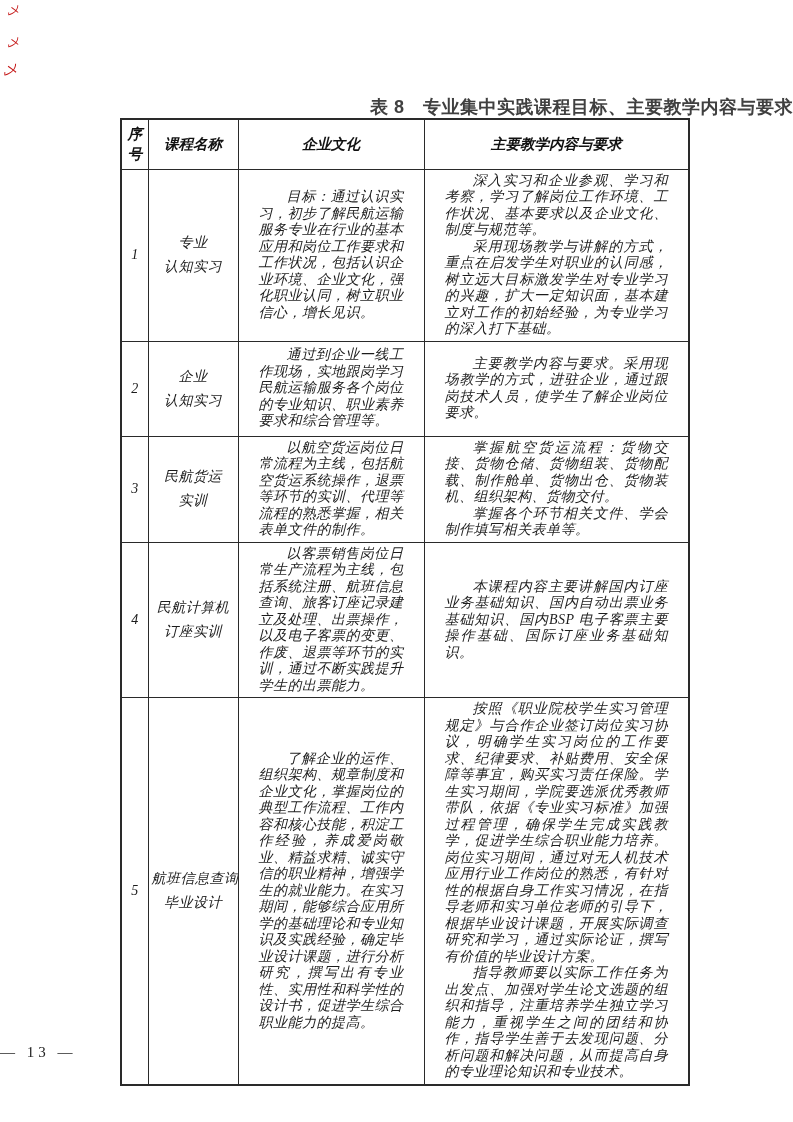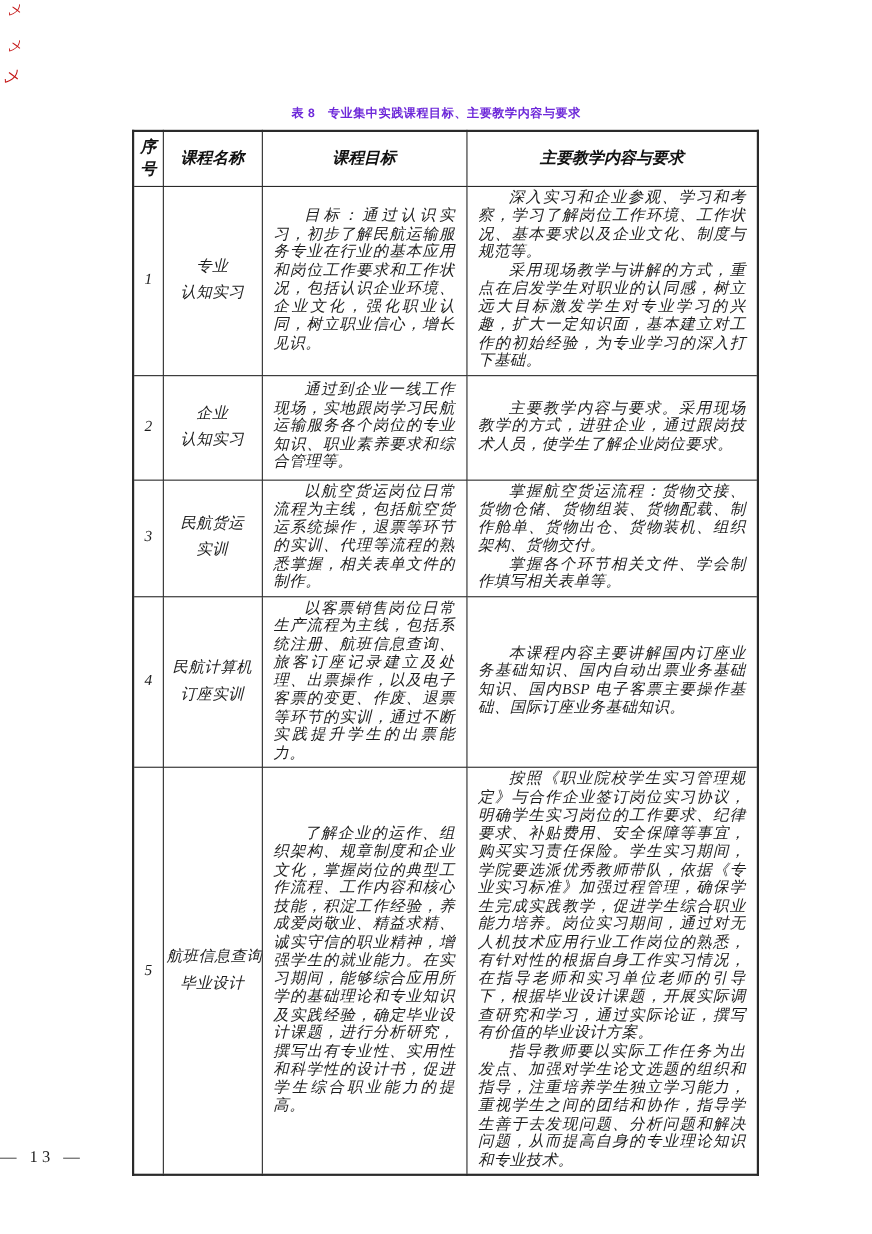--- a/index.html
+++ b/index.html
@@ -5,41 +5,41 @@
   html,body{margin:0;padding:0;}
   body{
     width:793px;height:1122px;position:relative;background:#ffffff;
     font-family:"Liberation Serif",serif;color:#1c1c1c;
     -webkit-font-smoothing:antialiased;
   }
   .page{position:absolute;inset:0;background:#ffffff;overflow:hidden;}
 
   .doc-title{
     position:absolute;top:95px;left:0;width:100%;
-    text-align:center;font-weight:700;font-size:11px;letter-spacing:.5px;color:#6d28d9;
+    text-align:right;font-weight:700;font-size:18px;letter-spacing:.5px;color:#404040;
     font-family:"Liberation Sans",sans-serif;
   }
 
   table.course-table{
     position:absolute;left:120px;top:118px;width:568px;
     border-collapse:collapse;table-layout:fixed;
     border:2px solid #2a2a2a;
     font-style:italic;
   }
   .course-table th,.course-table td{
     border:1px solid #2a2a2a;vertical-align:middle;overflow:hidden;
   }
   .course-table th{
     font-family:"Liberation Sans",sans-serif;
     font-size:14.5px;font-weight:700;text-align:center;line-height:20px;padding:2px 1px;color:#111;
   }
   .cell-num{text-align:center;font-size:14px;padding:0;}
   .cell-course{text-align:center;font-size:14px;line-height:24px;padding:2px 3px;letter-spacing:.5px;margin-left:11px;}
   .cell-course div{white-space:nowrap;}
-  .cell-text{padding:3px 10px;font-size:14px;line-height:16.5px;text-align:justify;text-justify:inter-character;}
+  .cell-text{padding:3px 20px;font-size:14px;line-height:16.5px;text-align:justify;text-justify:inter-character;}
   .cell-text p{margin:0;text-indent:2em;letter-spacing:.5px;}
 
   .page-num{
     position:absolute;top:1044px;left:0;width:100%;
     text-align:left;font-size:15px;letter-spacing:4px;color:#222;
   }
 
   .red-mark{
     position:absolute;color:#c41414;font-size:11px;line-height:11px;
     font-family:"Liberation Serif",serif;
@@ -63,21 +63,21 @@
     <colgroup>
       <col style="width:27px">
         <col style="width:90px">
         <col style="width:186px">
         <col style="width:265px">
     </colgroup>
     <tbody>
       <tr style="height:50px">
         <th>序号</th>
         <th>课程名称</th>
-        <th>课程目标</th>
+        <th>企业文化</th>
         <th>主要教学内容与要求</th>
       </tr>
 
       <tr style="height:129px">
         <td class="cell-num">1</td>
         <td class="cell-course">
           <div>专业</div>
           <div>认知实习</div>
         </td>
         <td class="cell-text">

